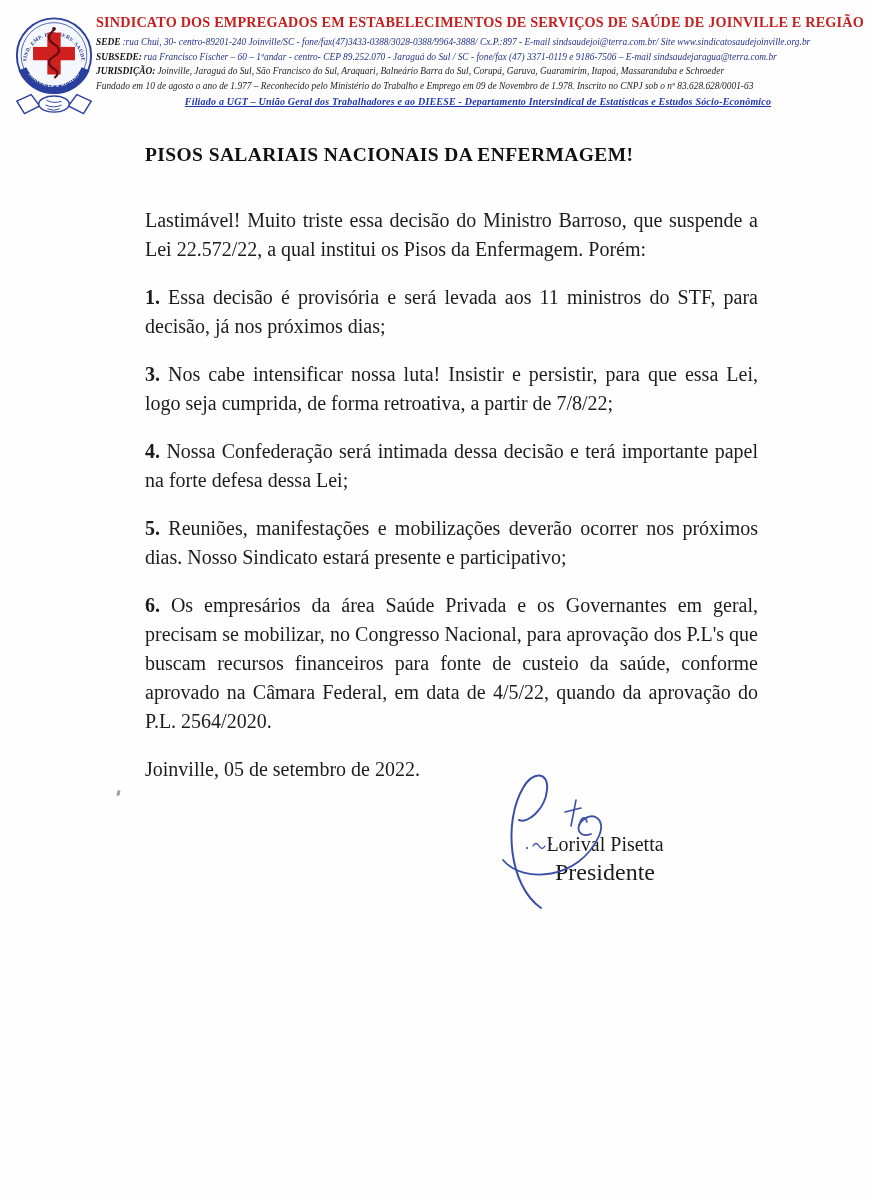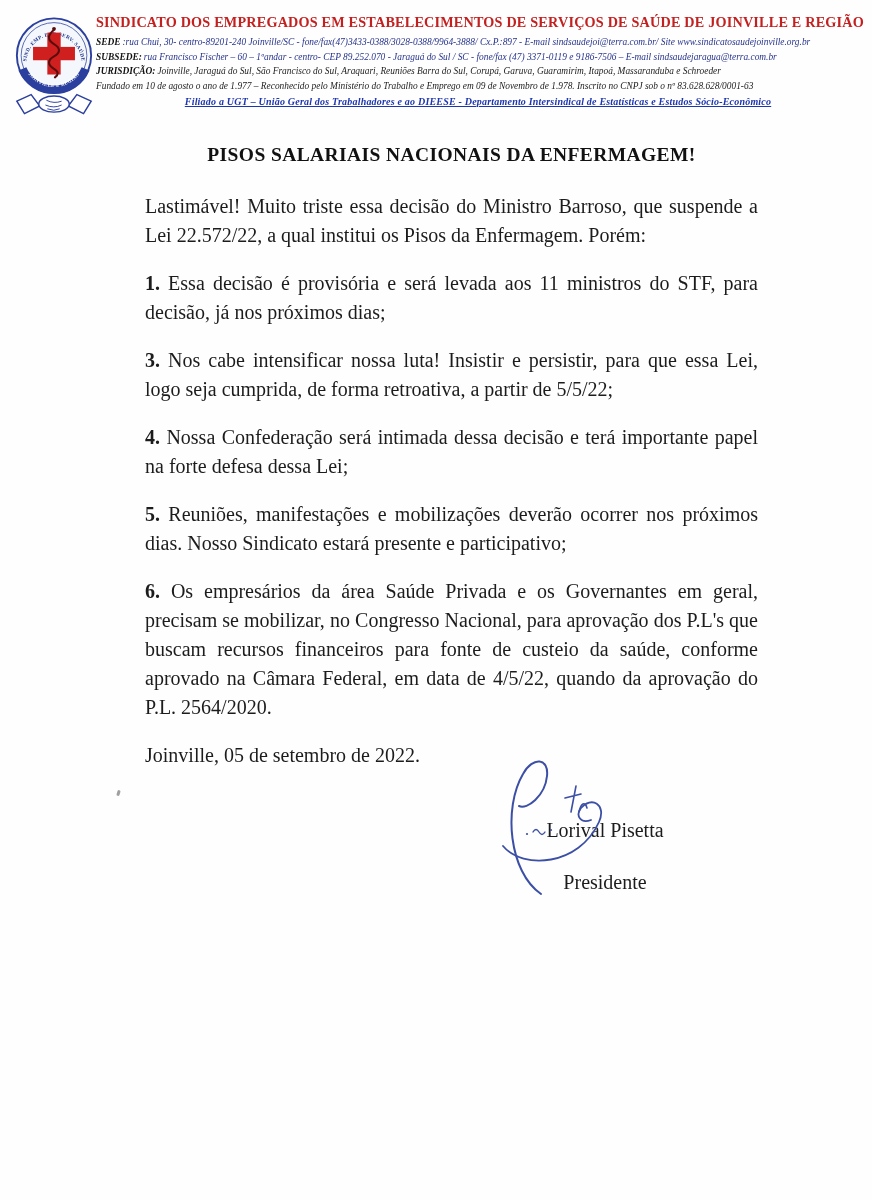--- a/index.html
+++ b/index.html
@@ -23,32 +23,32 @@
   .hline.black{color:#222;}
   .filiado{
     font-size:10px;font-weight:bold;font-style:italic;
     color:var(--link-blue,#1d35ae);text-align:center;margin-top:3px;
     letter-spacing:.2px;
     text-decoration:underline;
   }
   
   .content{position:absolute;top:142px;left:145px;width:613px;}
   .doc-title{
-    font-size:19.5px;font-weight:bold;text-align:center;
-    letter-spacing:.4px;margin:0 0 24px 0;line-height:26px;color:#111;
+    font-size:19.5px;font-weight:bold;
+    letter-spacing:.4px;margin:0 0 38px 0;line-height:26px;color:#111;
   }
   .para{font-size:20px;line-height:29px;text-align:justify;margin:0 0 19px 0;}
   .para .num{font-weight:bold;}
   .dateline{
     font-size:20px;line-height:29px;text-align:left;
     padding-right:20px;margin-top:16px;
   }
   .sig-block{position:relative;margin:46px 0 0 330px;width:260px;text-align:center;}
   .sig-name{font-size:20px;line-height:28px;}
-  .sig-role{font-size:20px;line-height:28px;margin-top:24px;}
+  .sig-role{font-size:24px;line-height:28px;}
   .signature-svg{position:absolute;left:6px;top:-66px;pointer-events:none;}
   .scan-speck{
     position:absolute;left:117px;top:790px;width:3px;height:6px;
     background:#777;border-radius:2px;transform:rotate(18deg);opacity:.7;
   }
 </style>
 </head>
 <body>
 
 <div class="page">
@@ -92,39 +92,39 @@
 
       <div class="hline">
         <span class="hlbl">SEDE</span><span>:rua Chui, 30- centro-89201-240 Joinville/SC - fone/fax(47)3433-0388/3028-0388/9964-3888/ Cx.P.:897 - E-mail sindsaudejoi@terra.com.br/ Site www.sindicatosaudejoinville.org.br</span>
       </div>
 
       <div class="hline">
         <span class="hlbl">SUBSEDE:</span><span>rua Francisco Fischer – 60 – 1ºandar - centro- CEP 89.252.070 - Jaraguá do Sul / SC - fone/fax (47) 3371-0119 e 9186-7506 – E-mail sindsaudejaragua@terra.com.br</span>
       </div>
 
       <div class="hline black">
-        <span class="hlbl">JURISDIÇÃO:</span><span>Joinville, Jaraguá do Sul, São Francisco do Sul, Araquari, Reuniões Barra do Sul, Corupá, Garuva, Guaramirim, Itapoá, Massaranduba e Schroeder</span>
+        <span class="hlbl">JURISDIÇÃO:</span><span>Joinville, Jaraguá do Sul, São Francisco do Sul, Araquari, Balneário Barra do Sul, Corupá, Garuva, Guaramirim, Itapoá, Massaranduba e Schroeder</span>
       </div>
 
       <div class="hline black">Fundado em 10 de agosto o ano de 1.977 – Reconhecido pelo Ministério do Trabalho e Emprego em 09 de Novembro de 1.978. Inscrito no CNPJ sob o nº 83.628.628/0001-63</div>
 
       <div class="filiado">Filiado a UGT – União Geral dos Trabalhadores e ao DIEESE - Departamento Intersindical de Estatísticas e Estudos Sócio-Econômico</div>
     </div>
   </div>
 
   <div class="content">
 
     <h1 class="doc-title">PISOS SALARIAIS NACIONAIS DA ENFERMAGEM!</h1>
 
     <p class="para">Lastimável! Muito triste essa decisão do Ministro Barroso, que suspende a Lei 22.572/22, a qual  institui os Pisos da Enfermagem. Porém:</p>
 
     <p class="para"><b class="num">1.</b><span> Essa decisão é provisória e será levada aos 11 ministros do STF, para decisão, já nos próximos dias;</span></p>
 
 
-    <p class="para"><b class="num">3.</b><span> Nos cabe intensificar nossa luta! Insistir e persistir, para que essa Lei, logo seja cumprida, de forma retroativa, a partir de 5/5/22;</span></p>
+    <p class="para"><b class="num">3.</b><span> Nos cabe intensificar nossa luta! Insistir e persistir, para que essa Lei, logo seja cumprida, de forma retroativa, a partir de 7/8/22;</span></p>
 
     <p class="para"><b class="num">4.</b><span> Nossa Confederação será intimada dessa decisão e terá importante papel na forte defesa dessa Lei;</span></p>
 
     <p class="para"><b class="num">5.</b><span> Reuniões, manifestações e mobilizações deverão ocorrer  nos próximos dias. Nosso Sindicato estará presente e participativo;</span></p>
 
     <p class="para"><b class="num">6.</b><span> Os empresários da área Saúde Privada e os Governantes em geral, precisam se mobilizar, no Congresso Nacional, para aprovação dos P.L's que buscam recursos financeiros para fonte de custeio da saúde, conforme aprovado na Câmara Federal, em data de 4/5/22, quando da aprovação do P.L. 2564/2020.</span></p>
 
     <p class="dateline">Joinville, 05 de setembro de 2022.</p>
 
     <div class="sig-block">

